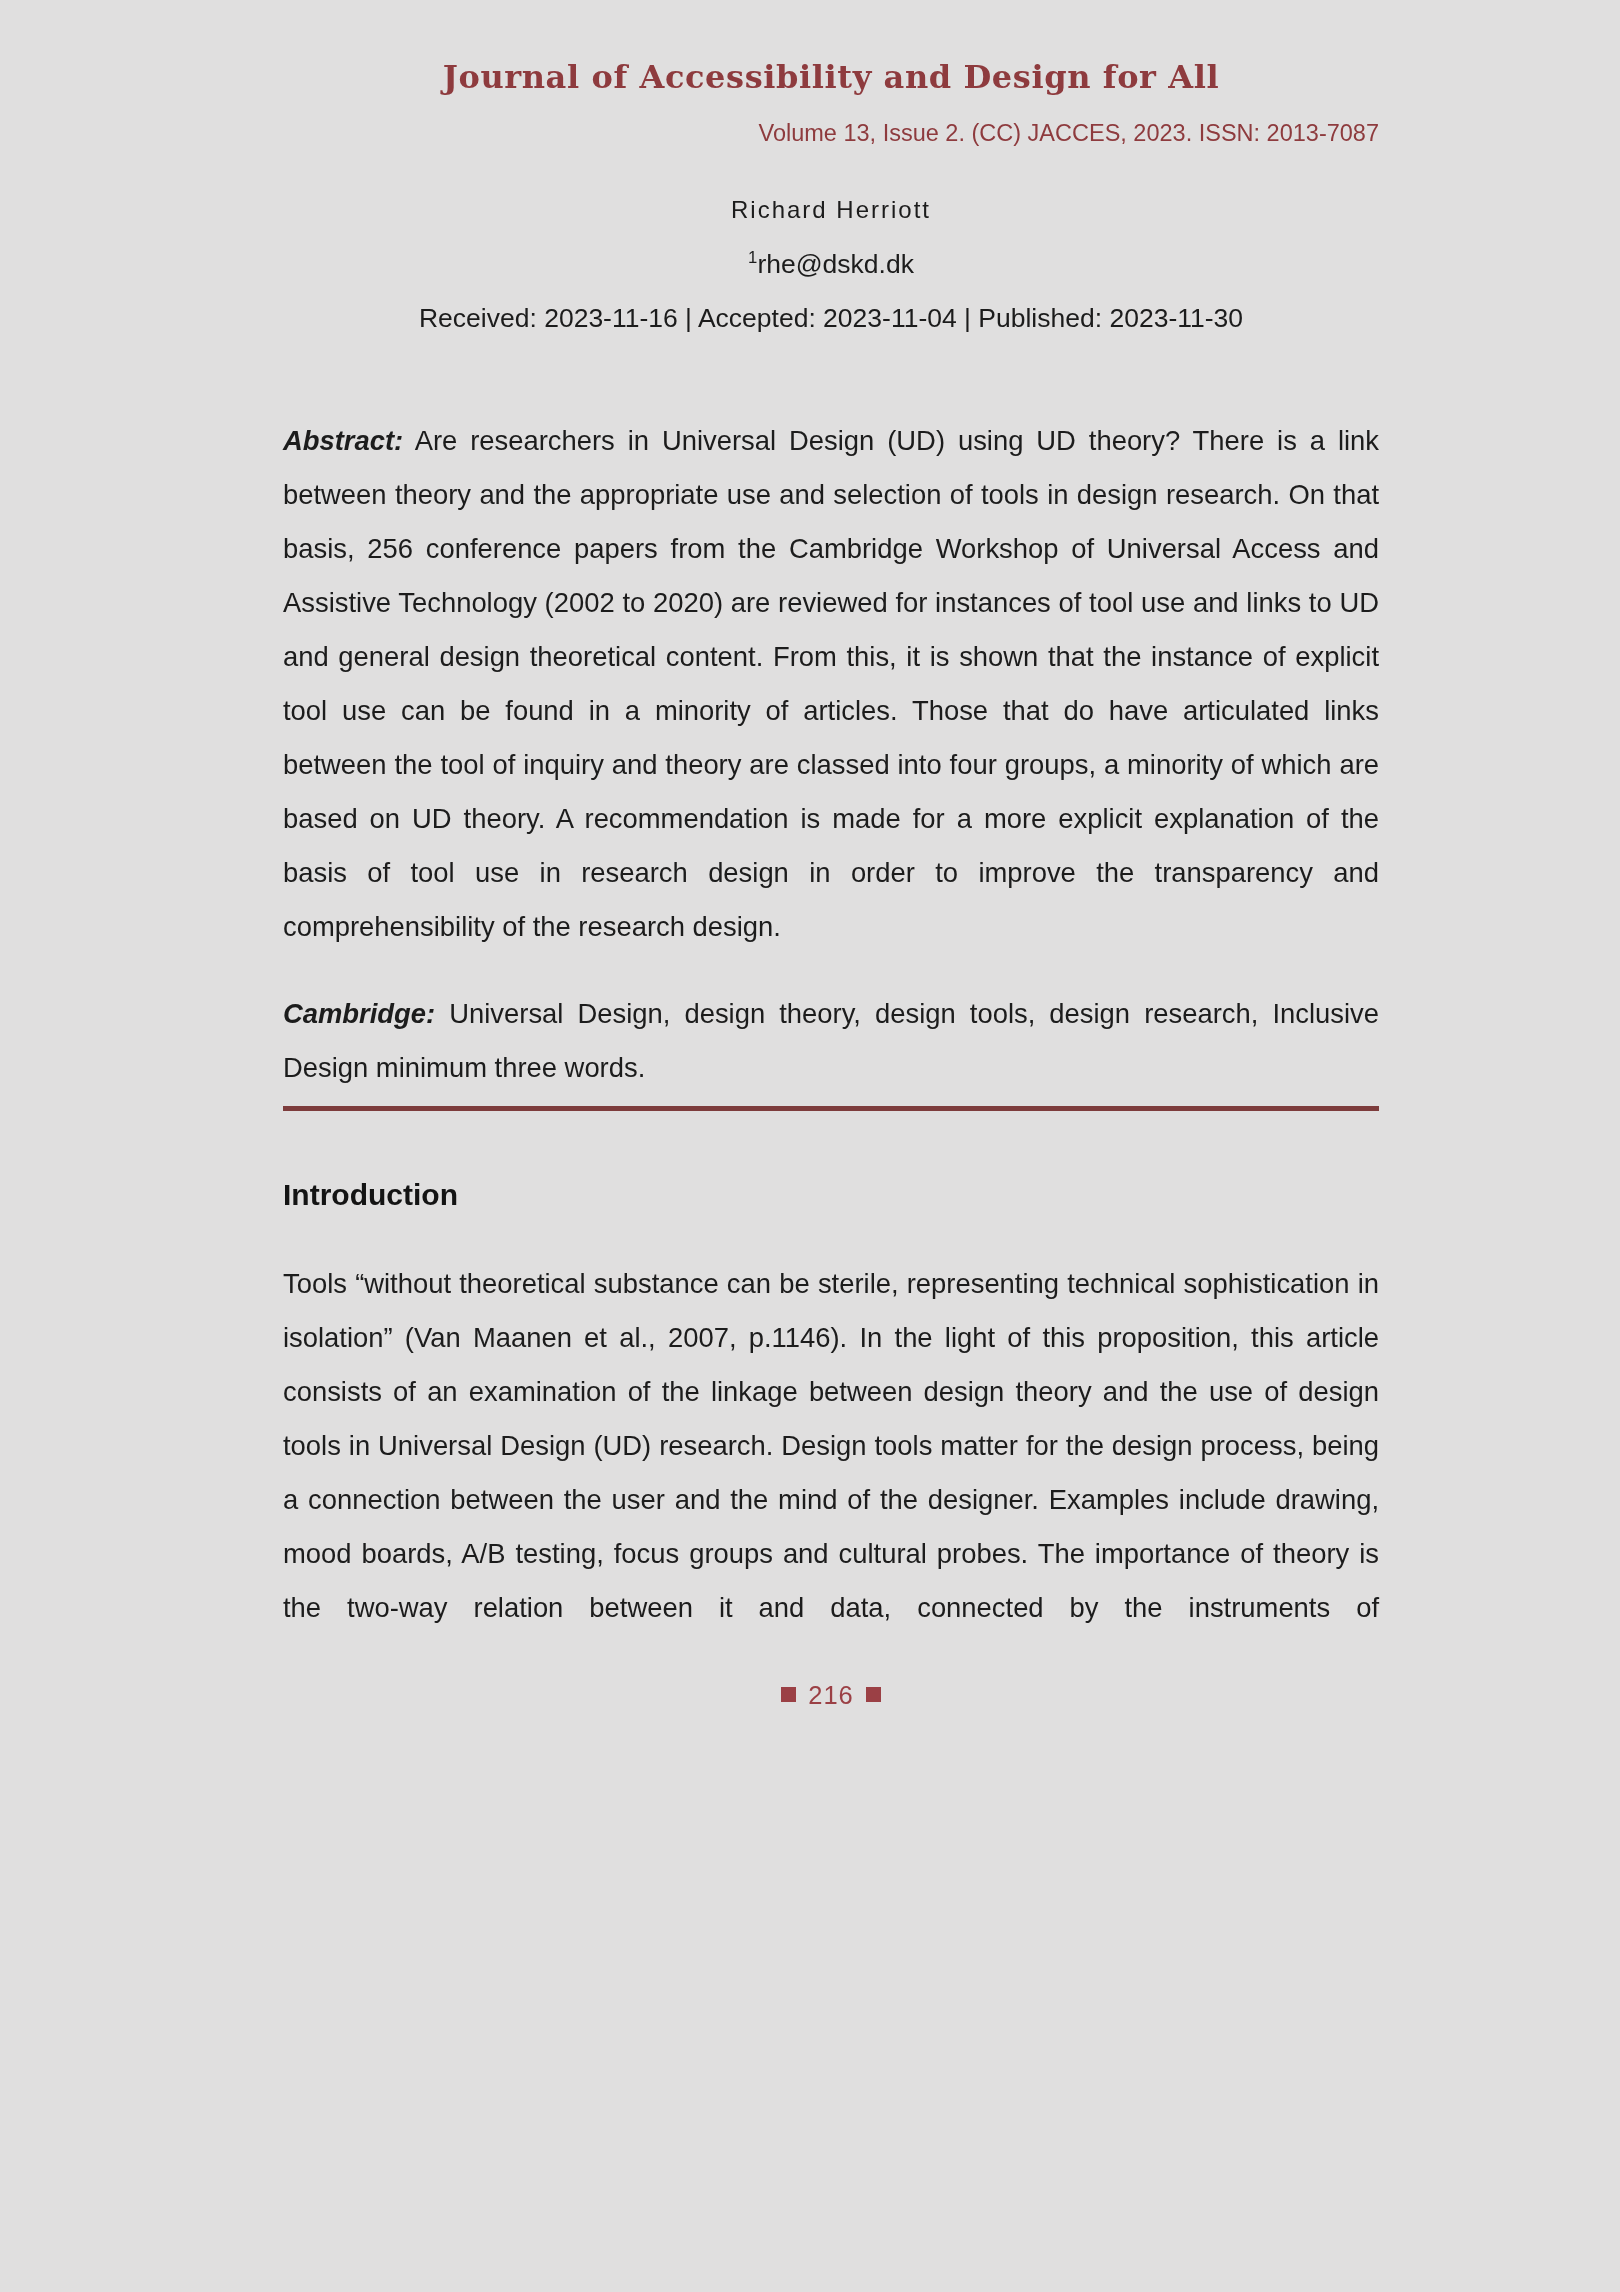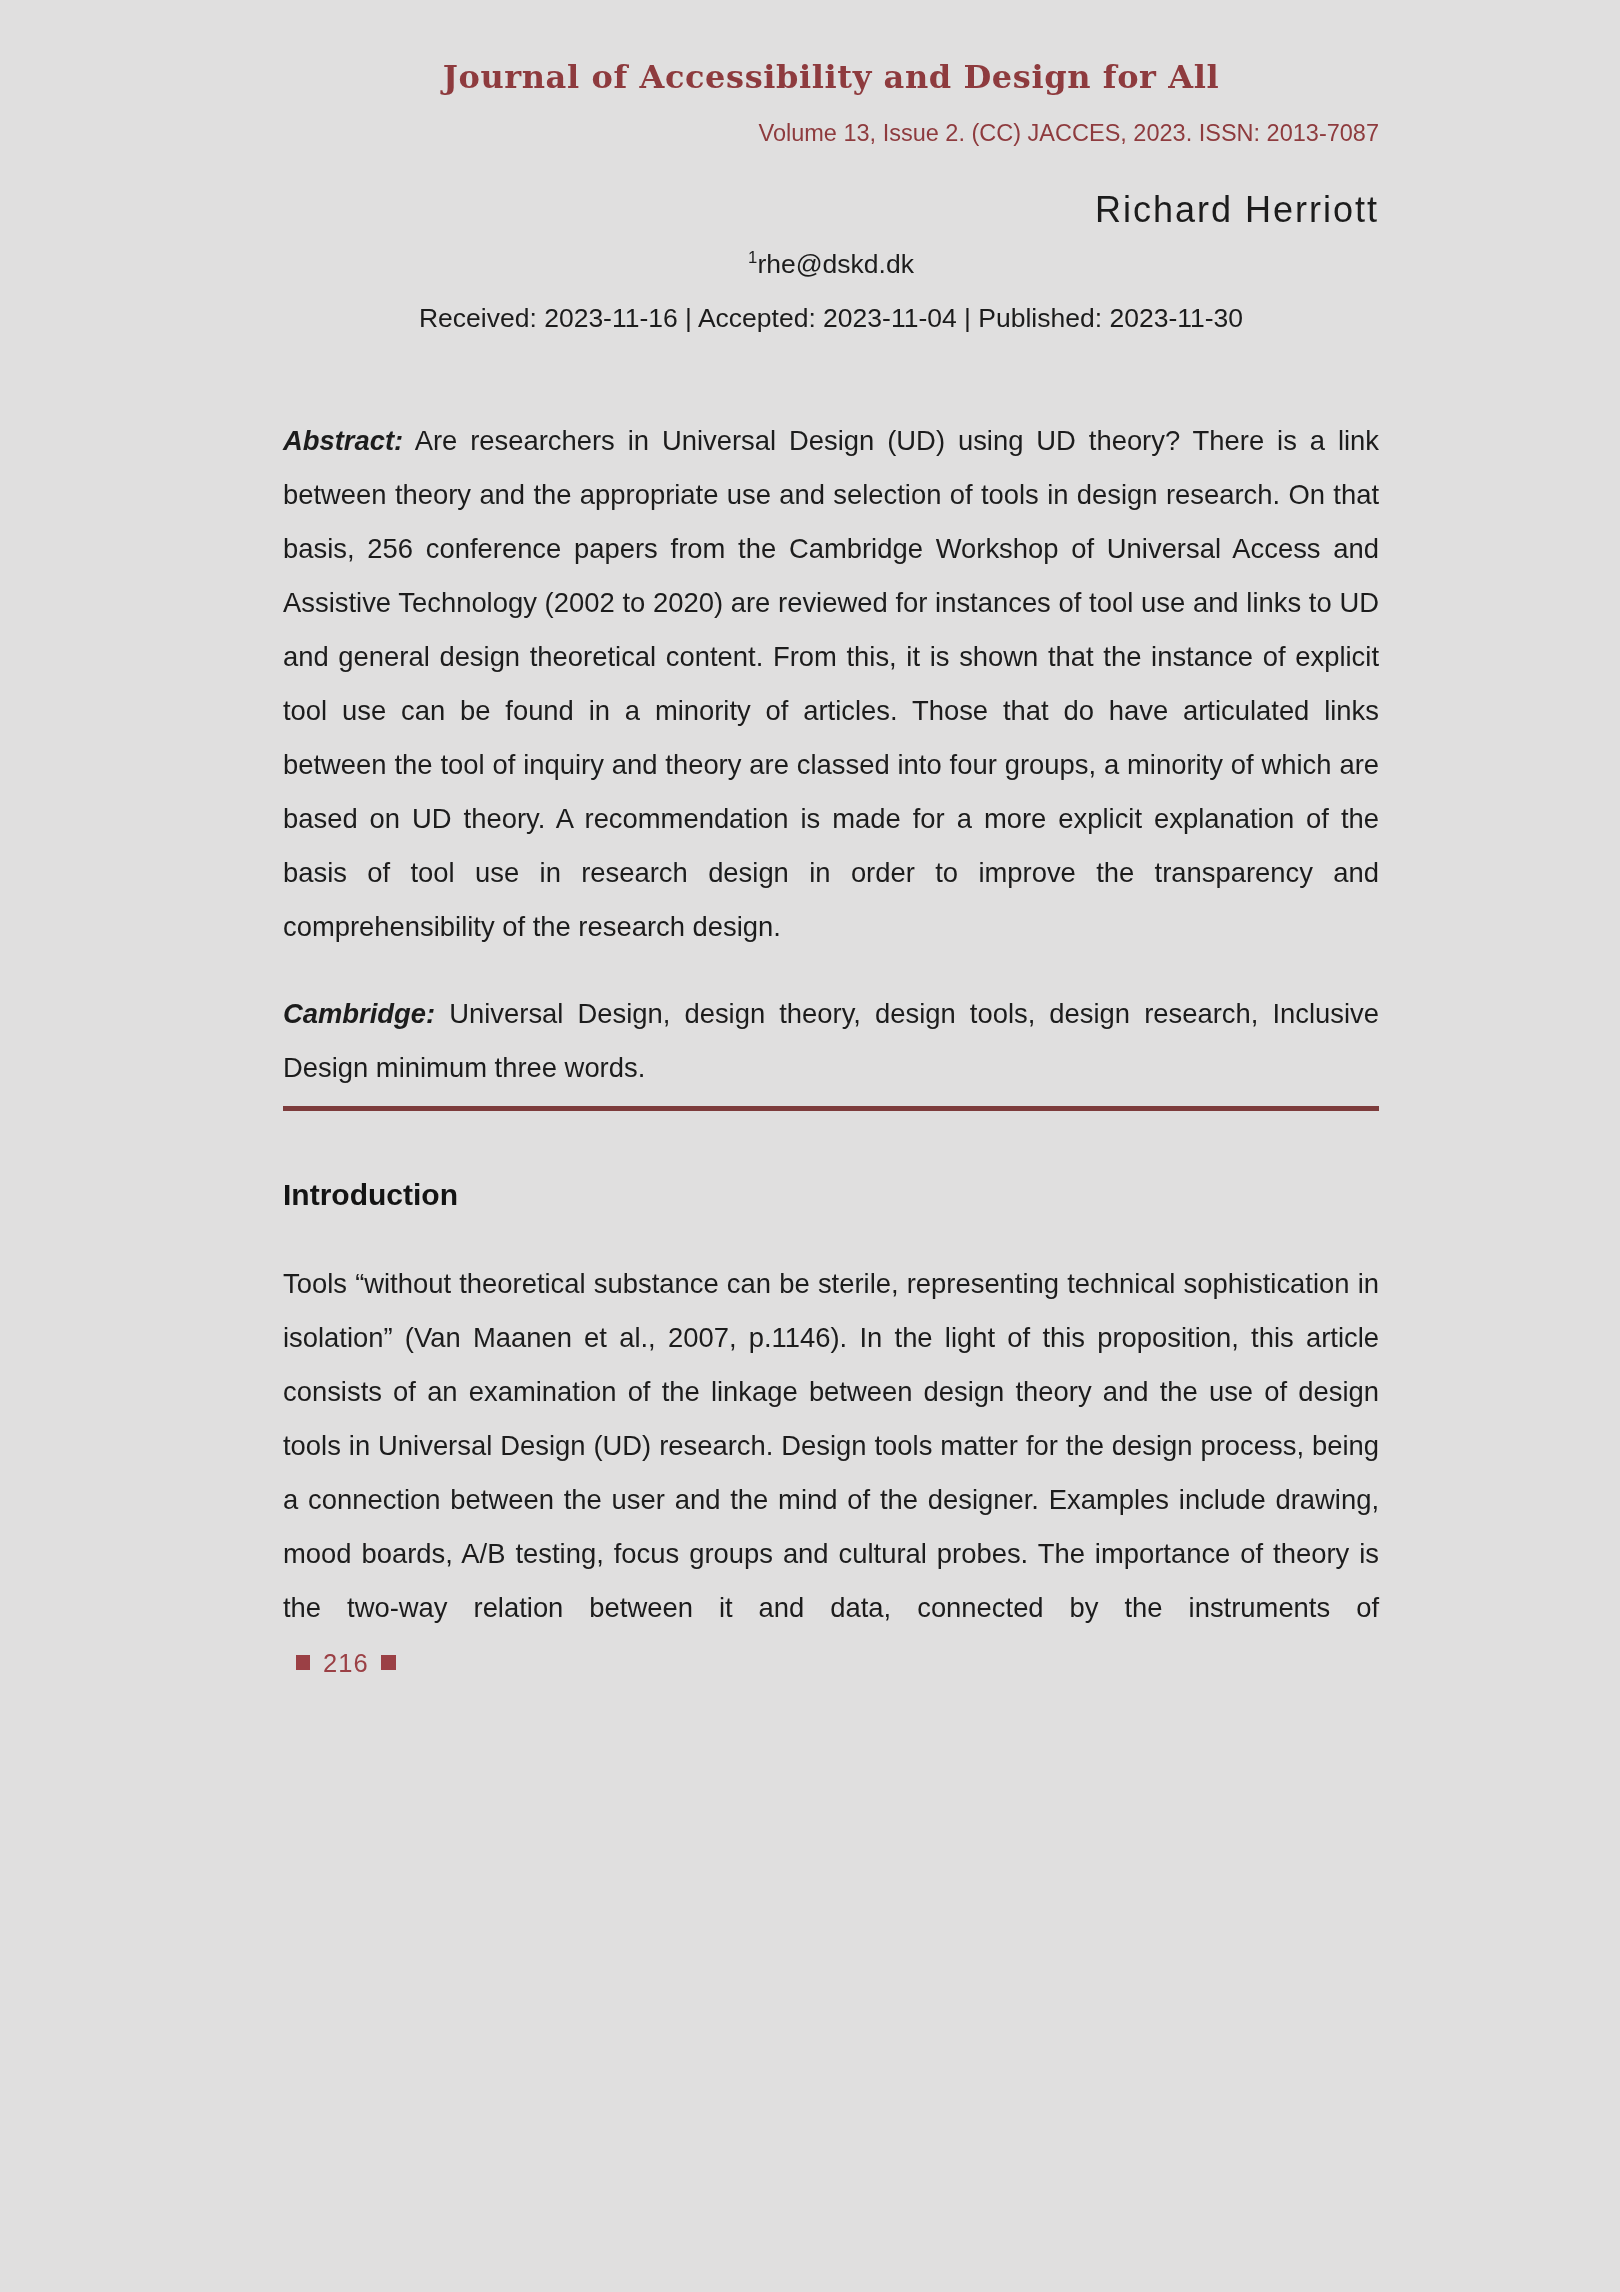--- a/index.html
+++ b/index.html
@@ -51,24 +51,23 @@
     line-height:72px;
     letter-spacing:0.4px;
     color:#141414;
     text-align:center;
   }
   .author-block{
     margin-top:35px;
     text-align:center;
   }
   .author-name{
-    font-size:36px;
+    font-size:24px;
     line-height:54px;
     letter-spacing:2px;
-    text-align:right;
   }
   .affiliation,.email,.dates{
     font-size:26.5px;
     line-height:54px;
   }
   sup{
     font-size:16.7px;
     vertical-align:super;
     line-height:0;
   }
@@ -95,22 +94,22 @@
     font-size:30px;
     font-weight:bold;
     line-height:39px;
     color:#141414;
   }
   .intro{
     margin-top:43px;
     text-align-last:justify;
   }
   .page-footer{
-    margin-top:14px;
-    text-align:left;
+    margin-top:46px;
+    text-align:center;
     font-size:25.5px;
     line-height:29px;
     color:var(--footer-red);
   }
   .sq{
     display:inline-block;
     width:14.7px;height:14.7px;
     background:var(--footer-red);
     margin:0 12.7px;
     transform:translateY(-2px);

